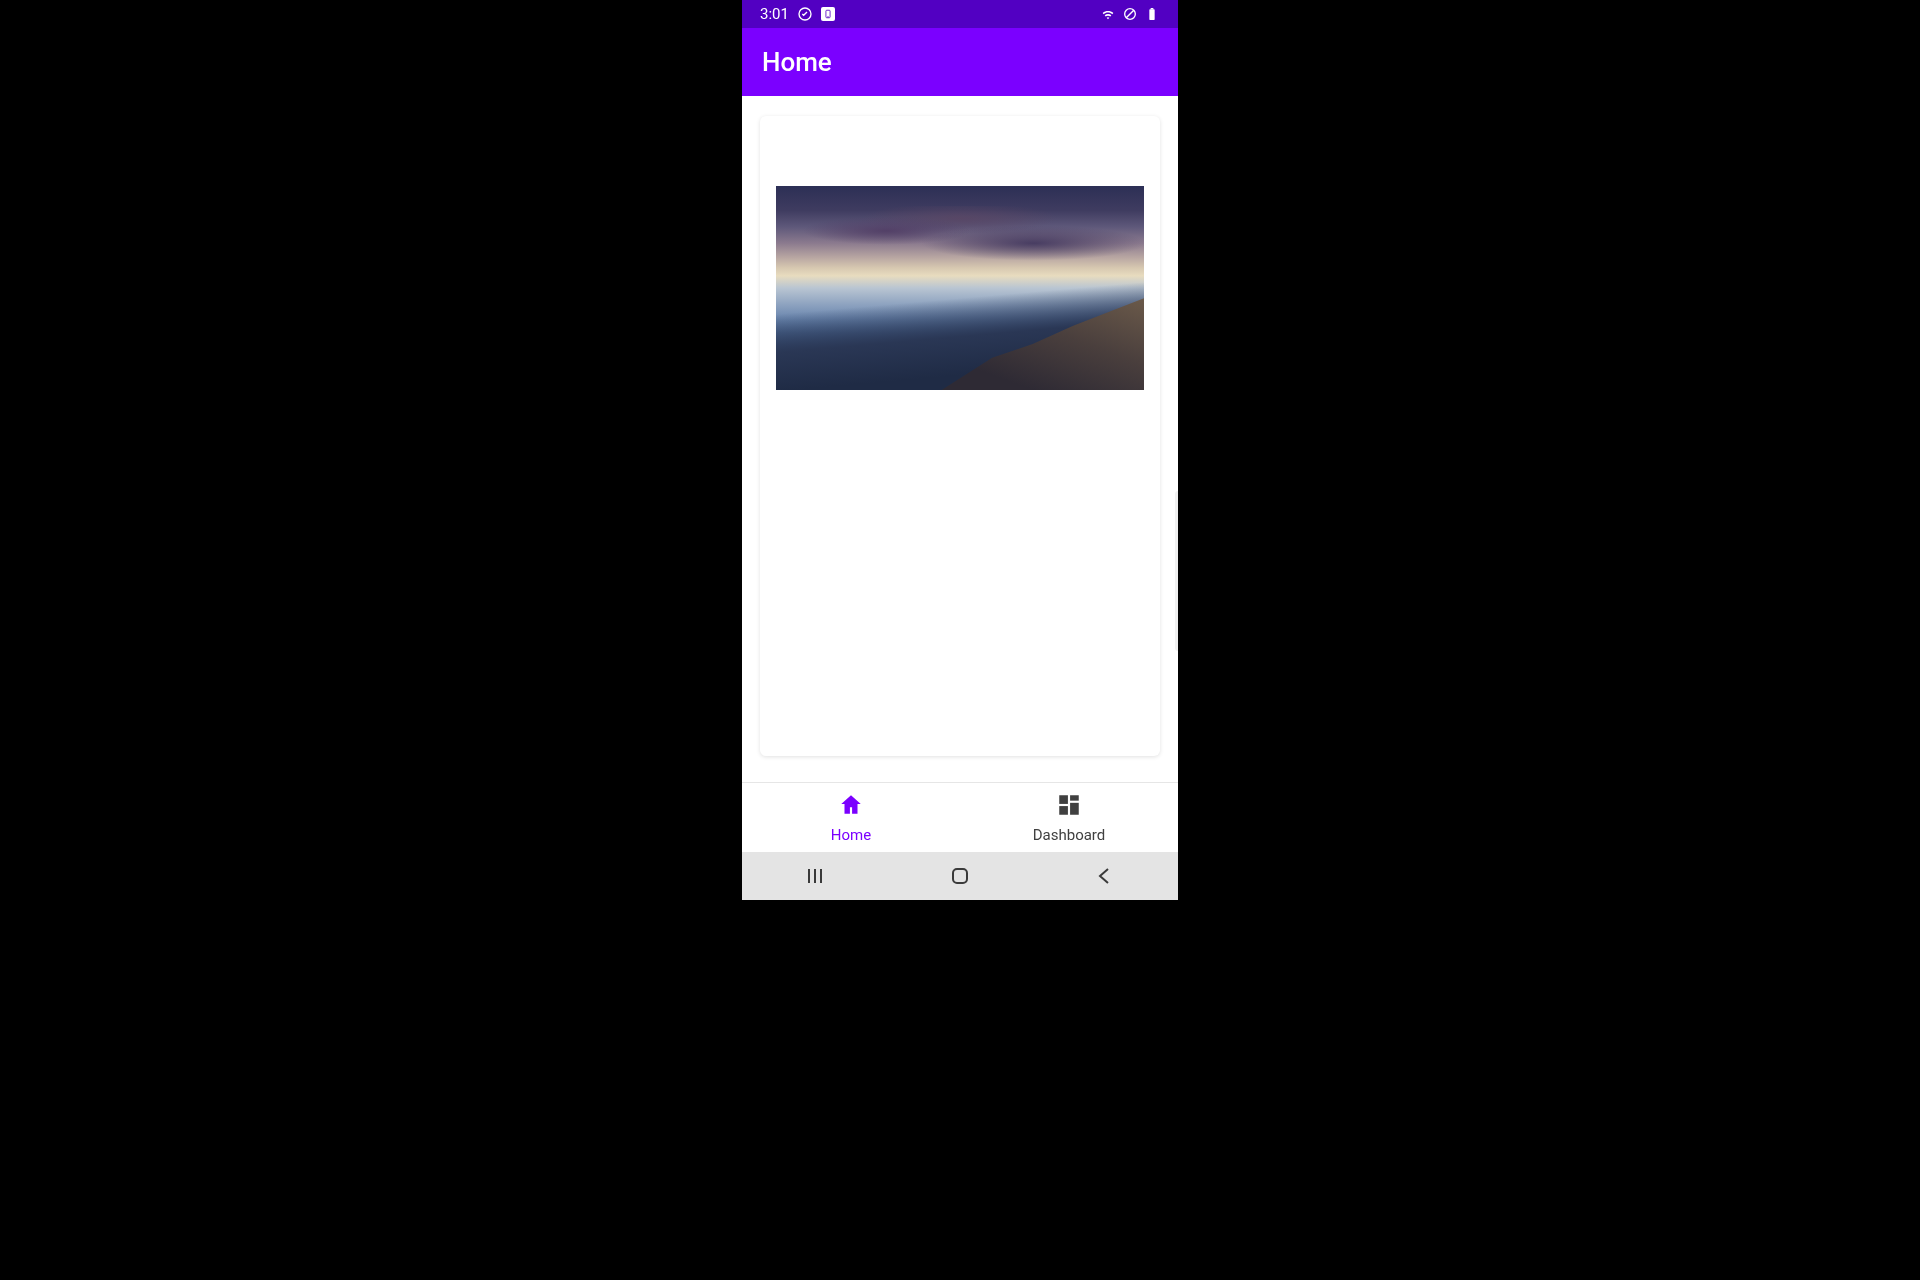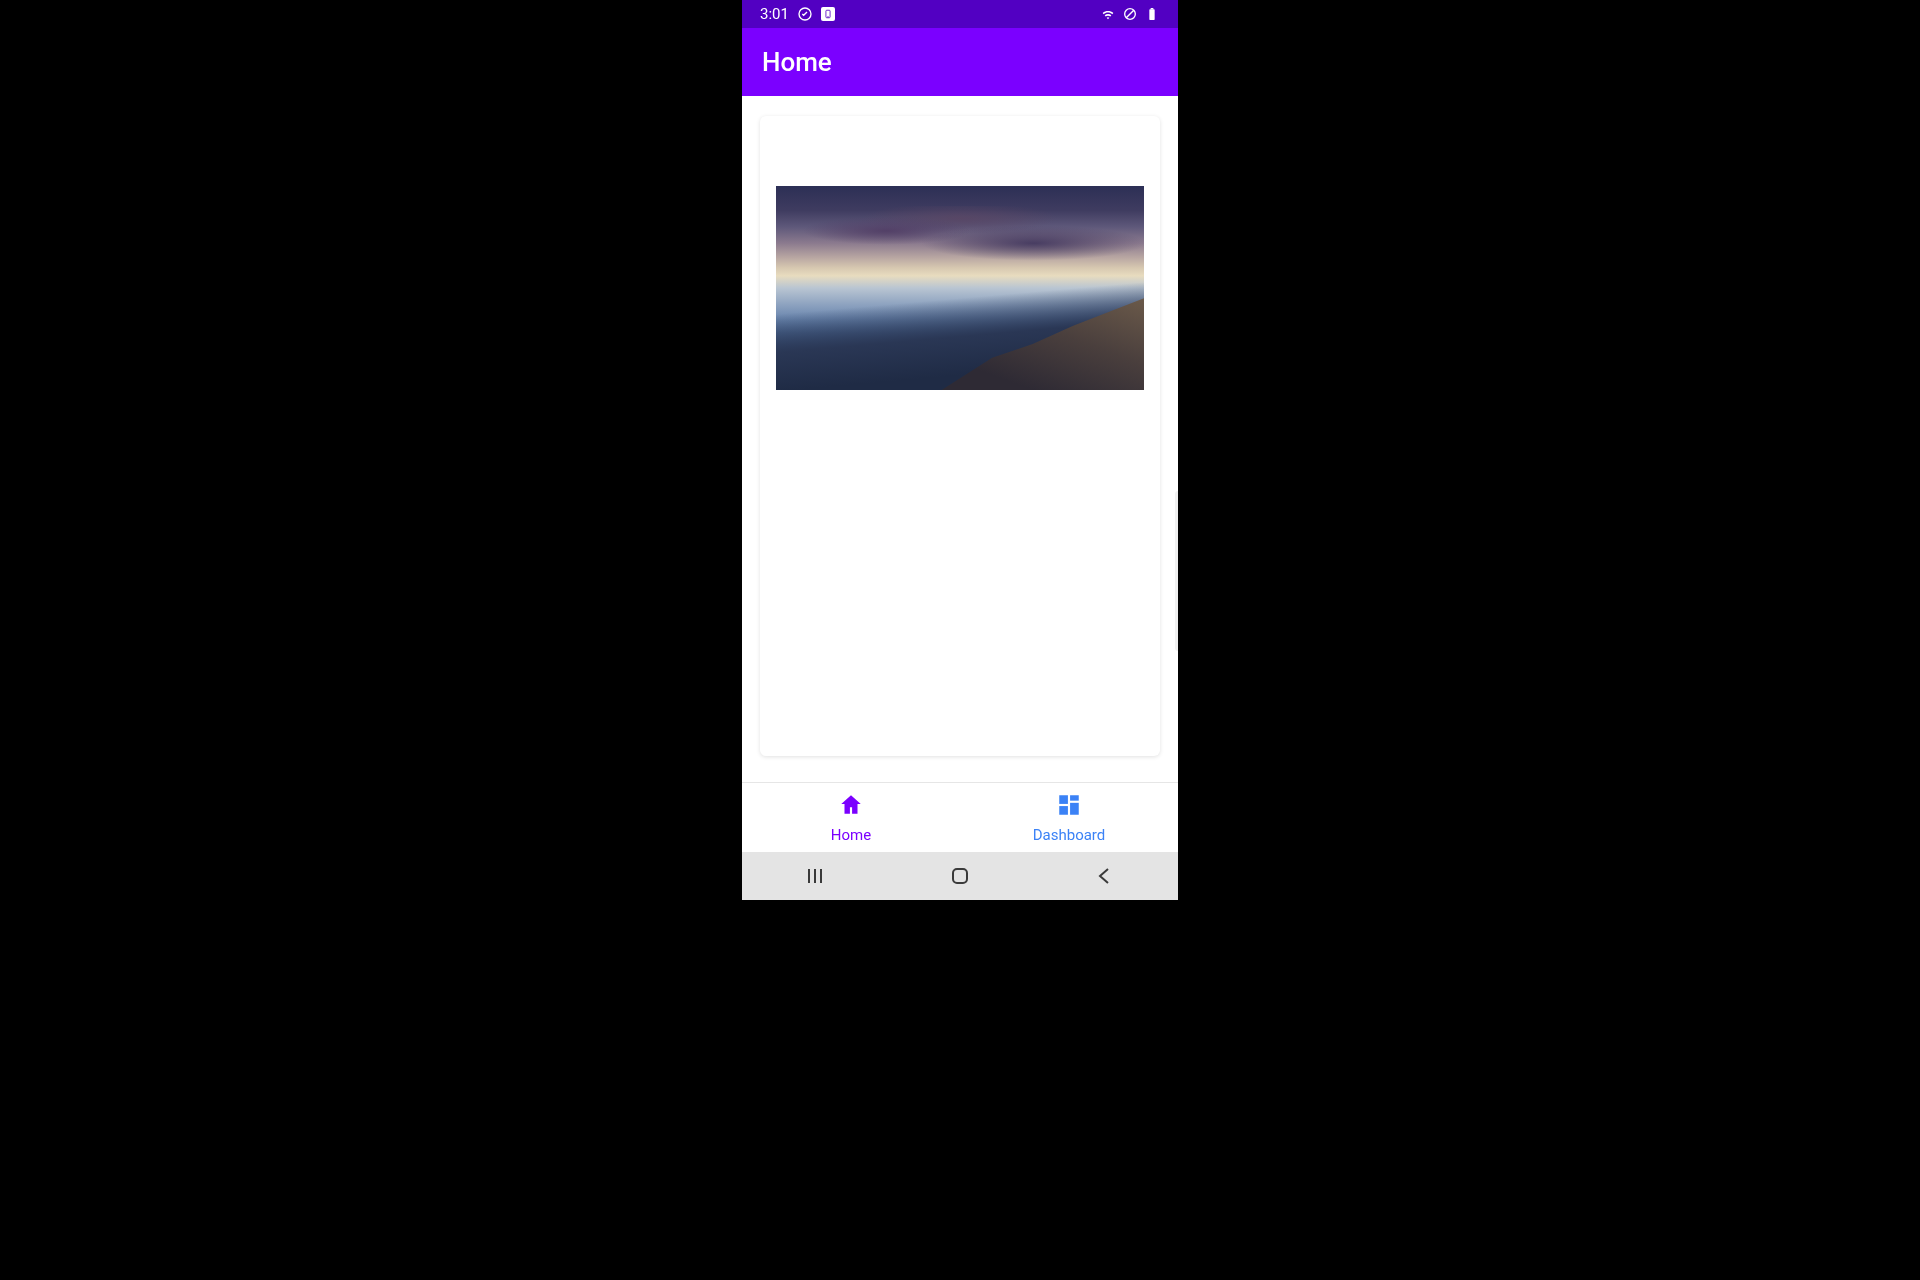--- a/index.html
+++ b/index.html
@@ -73,21 +73,21 @@
       background: rgba(0,0,0,0.06); border-radius:3px 0 0 3px;
     }
     .bottom-nav {
       height: 70px; background: #fff;
       border-top: 1px solid #e6e6e6;
       display: flex;
     }
     .nav-item {
       flex: 1; display: flex; flex-direction: column;
       align-items: center; justify-content: center; gap: 4px;
-      color: #3b82f6; cursor: pointer;
+      color: #404040; cursor: pointer;
     }
     .nav-item.active { color: #7b00ff; }
     .nav-item svg { width: 26px; height: 26px; }
     .nav-label { font-size: 15px; }
     .system-nav {
       height: 48px; background: #e4e4e4;
       display: flex; align-items: center; justify-content: space-around;
     }
     .sys-btn { width: 48px; height: 48px; display:flex; align-items:center; justify-content:center; cursor:pointer; }
     .sys-btn svg { width: 24px; height: 24px; stroke: #3a3a3a; fill: none; stroke-width: 2; }

